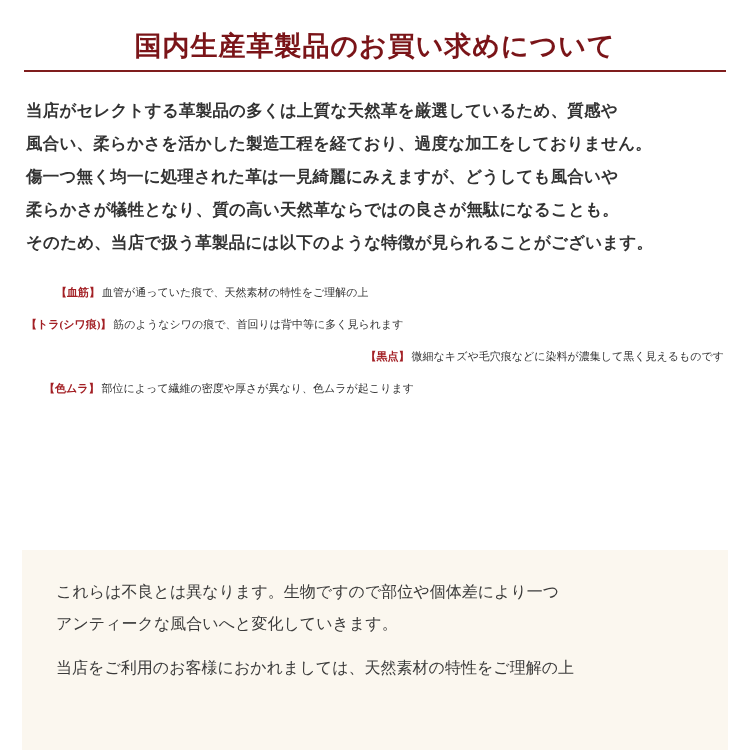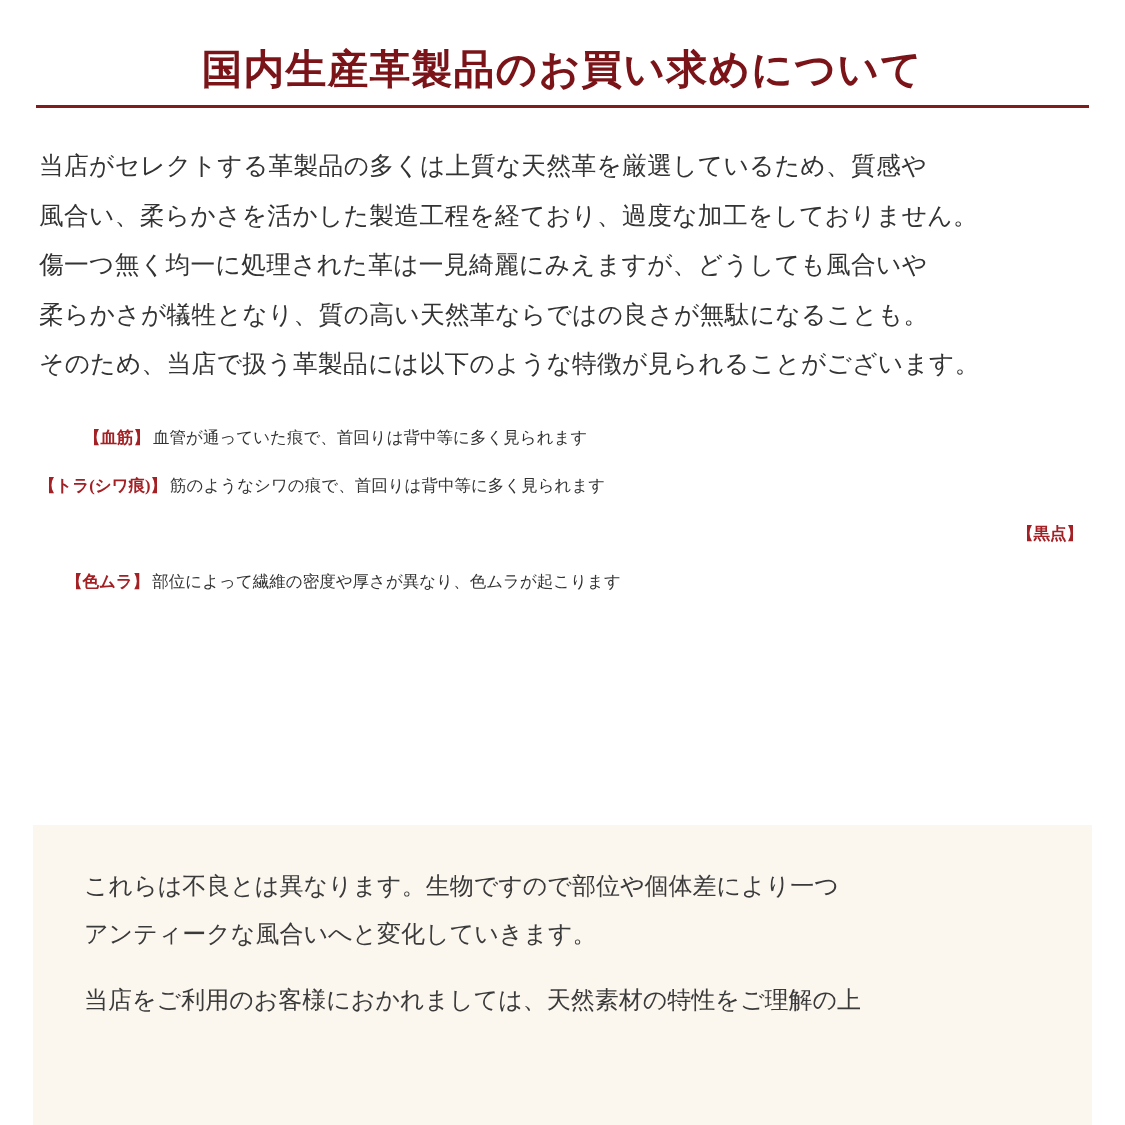--- a/index.html
+++ b/index.html
@@ -38,20 +38,21 @@
     white-space: nowrap;
   }
 
   
   .intro {
     margin: 22px 26px 0 26px;
     font-size: 16.5px;
     line-height: 2.0;
     color: #333333;
     letter-spacing: 0.2px;
+    font-weight: bold;
   }
   .intro p {
     margin: 0;
     white-space: nowrap;
   }
 
   
   .features {
     margin: 26px 26px 0 26px;
   }
@@ -117,30 +118,31 @@
     <p>風合い、柔らかさを活かした製造工程を経ており、過度な加工をしておりません。</p>
     <p>傷一つ無く均一に処理された革は一見綺麗にみえますが、どうしても風合いや</p>
     <p>柔らかさが犠牲となり、質の高い天然革ならではの良さが無駄になることも。</p>
     <p>そのため、当店で扱う革製品には以下のような特徴が見られることがございます。</p>
   </div>
 
   <div class="features">
 
     <div class="feature-row indent-1">
       <span class="feature-tag">【血筋】</span>
-      <span class="feature-desc">血管が通っていた痕で、首回りは背中等に多く見られます</span>
+      <span class="feature-desc">血管が通っていた痕で、天然素材の特性をご理解の上</span>
     </div>
 
     <div class="feature-row indent-2">
       <span class="feature-tag">【トラ(シワ痕)】</span>
       <span class="feature-desc">筋のようなシワの痕で、首回りは背中等に多く見られます</span>
     </div>
 
     <div class="feature-row indent-3">
       <span class="feature-tag">【黒点】</span>
+      <span class="feature-desc">微細なキズや毛穴痕などに染料が濃集して黒く見えるものです</span>
     </div>
 
     <div class="feature-row indent-4">
       <span class="feature-tag">【色ムラ】</span>
       <span class="feature-desc">部位によって繊維の密度や厚さが異なり、色ムラが起こります</span>
     </div>
 
   </div>
 
   <div class="note-box">

